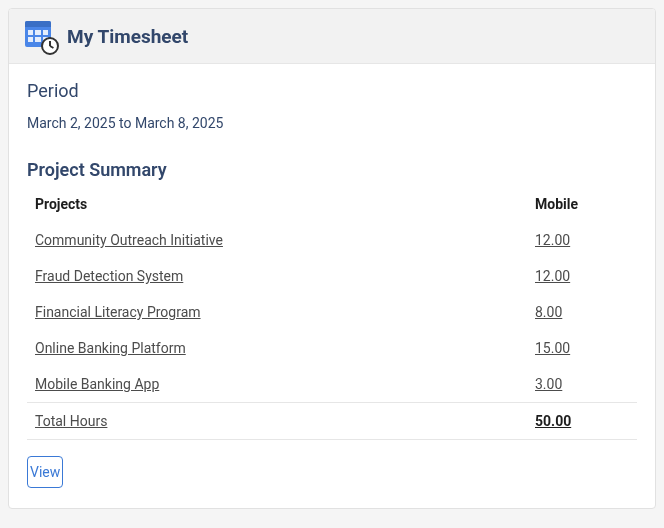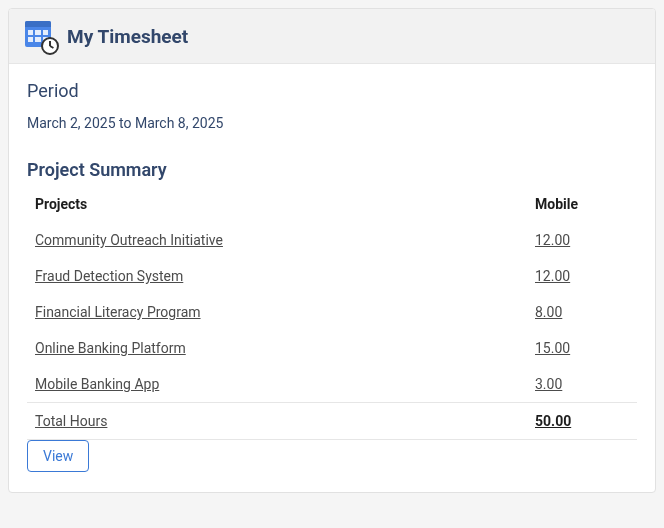--- a/index.html
+++ b/index.html
@@ -149,21 +149,22 @@
     }
     .total-row td:last-child {
       font-weight: 700;
       color: #1d1d1d;
     }
     .hours-col {
       width: 110px;
     }
     .btn {
       display: inline-block;
-      padding: 7px 15px;
+      margin-top: 16px;
+      padding: 7px 2px;
       border: 1px solid #3a79d6;
       color: #3a79d6;
       background: #fff;
       font-size: 14px;
       border-radius: 4px;
       cursor: pointer;
       font-family: inherit;
     }
   </style>
 </head>

